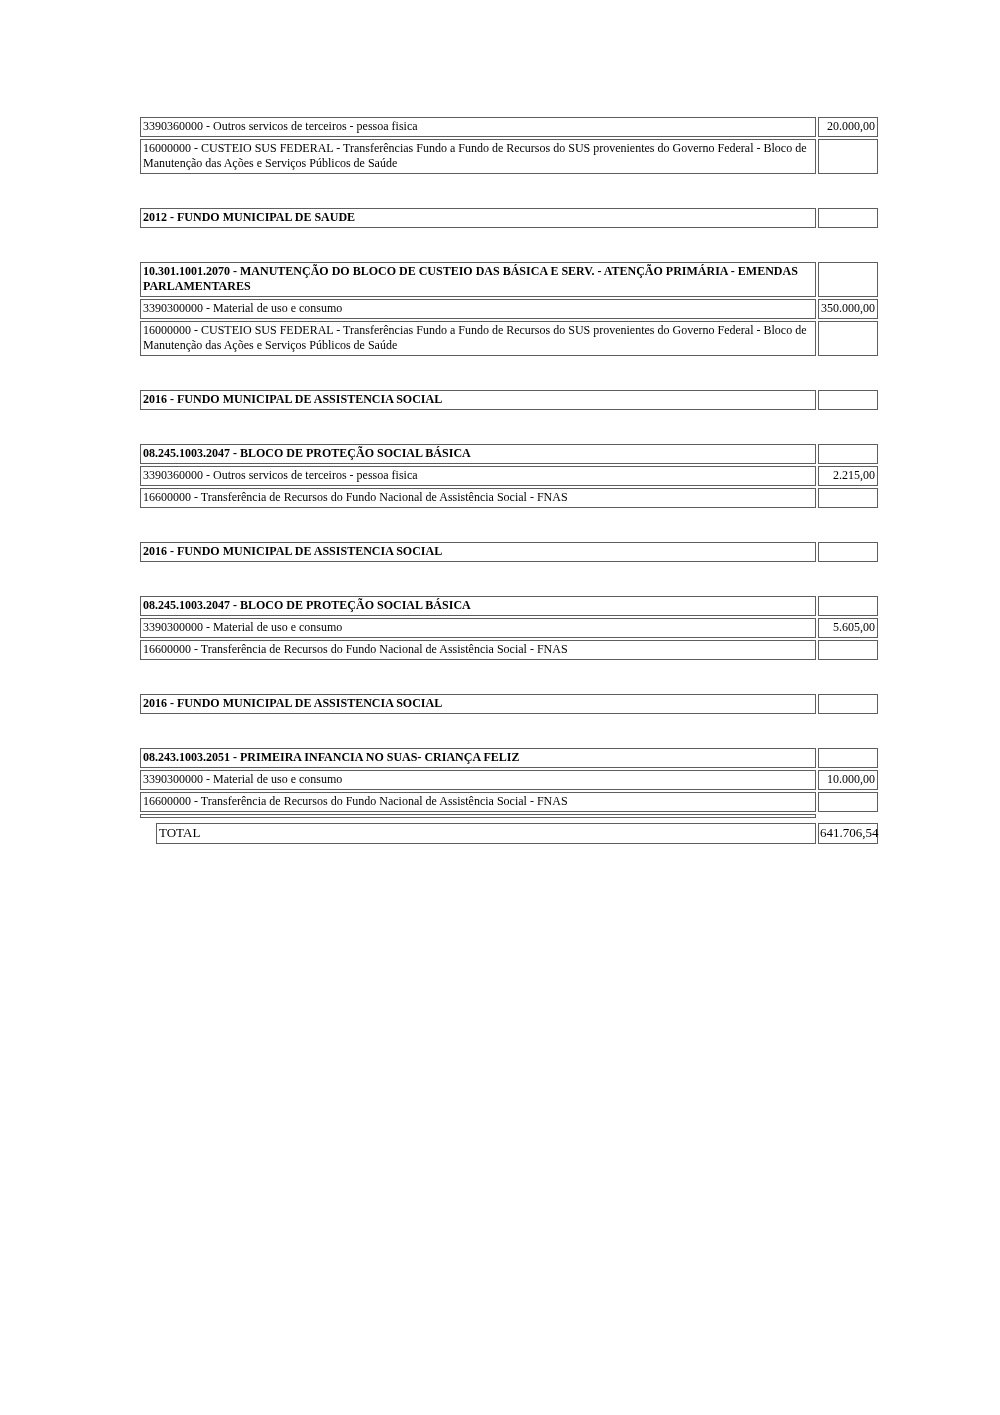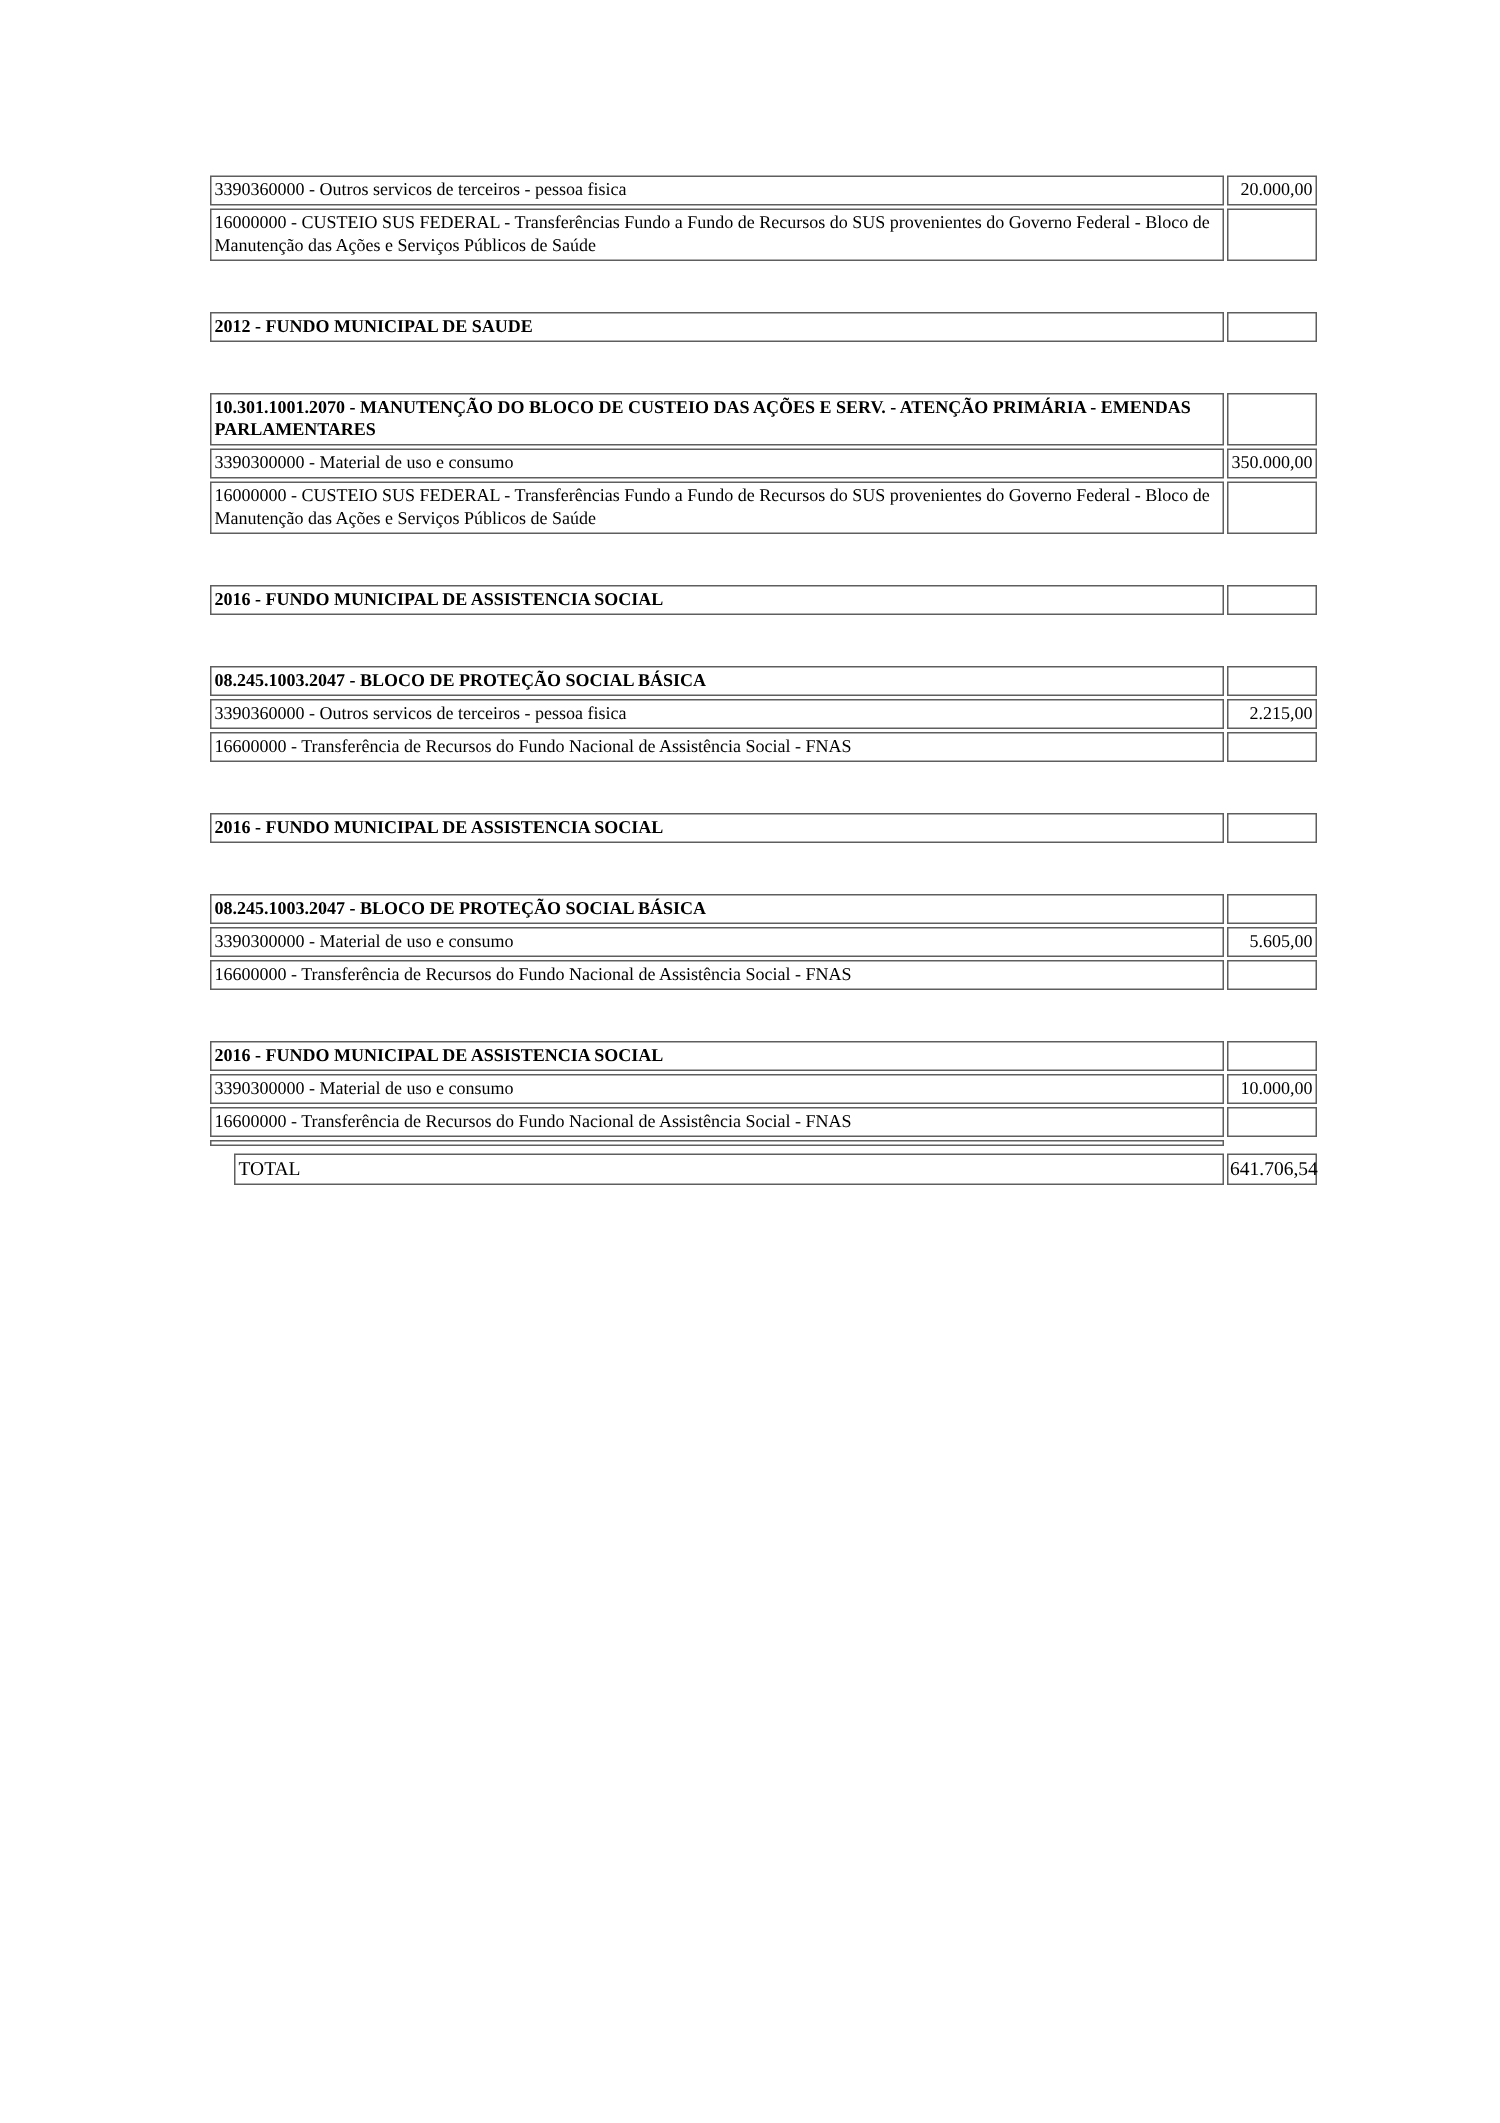--- a/index.html
+++ b/index.html
@@ -86,21 +86,21 @@
     <div class="cell desc">16000000 - CUSTEIO SUS FEDERAL - Transferências Fundo a Fundo de Recursos do SUS provenientes do Governo Federal - Bloco de Manutenção das Ações e Serviços Públicos de Saúde</div>
     <div class="cell val"></div>
   </div>
 
   <div class="row bold">
     <div class="cell desc">2012 - FUNDO MUNICIPAL DE SAUDE</div>
     <div class="cell val"></div>
   </div>
 
   <div class="row bold">
-    <div class="cell desc">10.301.1001.2070 - MANUTENÇÃO DO BLOCO DE CUSTEIO DAS AÇÕES E SERV. - ATENÇÃO PRIMÁRIA - EMENDAS PARLAMENTARES</div>
+    <div class="cell desc">10.301.1001.2070 - MANUTENÇÃO DO BLOCO DE CUSTEIO DAS BÁSICA E SERV. - ATENÇÃO PRIMÁRIA - EMENDAS PARLAMENTARES</div>
     <div class="cell val"></div>
   </div>
 
   <div class="row">
     <div class="cell desc">3390300000 - Material de uso e consumo</div>
     <div class="cell val">350.000,00</div>
   </div>
 
   <div class="row">
     <div class="cell desc">16000000 - CUSTEIO SUS FEDERAL - Transferências Fundo a Fundo de Recursos do SUS provenientes do Governo Federal - Bloco de Manutenção das Ações e Serviços Públicos de Saúde</div>
@@ -145,20 +145,24 @@
   <div class="row">
     <div class="cell desc">16600000 - Transferência de Recursos do Fundo Nacional de Assistência Social - FNAS</div>
     <div class="cell val"></div>
   </div>
 
   <div class="row bold">
     <div class="cell desc">2016 - FUNDO MUNICIPAL DE ASSISTENCIA SOCIAL</div>
     <div class="cell val"></div>
   </div>
 
+  <div class="row bold">
+    <div class="cell desc">08.243.1003.2051 - PRIMEIRA INFANCIA NO SUAS- CRIANÇA FELIZ</div>
+    <div class="cell val"></div>
+  </div>
 
   <div class="row">
     <div class="cell desc">3390300000 - Material de uso e consumo</div>
     <div class="cell val">10.000,00</div>
   </div>
 
   <div class="row">
     <div class="cell desc">16600000 - Transferência de Recursos do Fundo Nacional de Assistência Social - FNAS</div>
     <div class="cell val"></div>
   </div>

